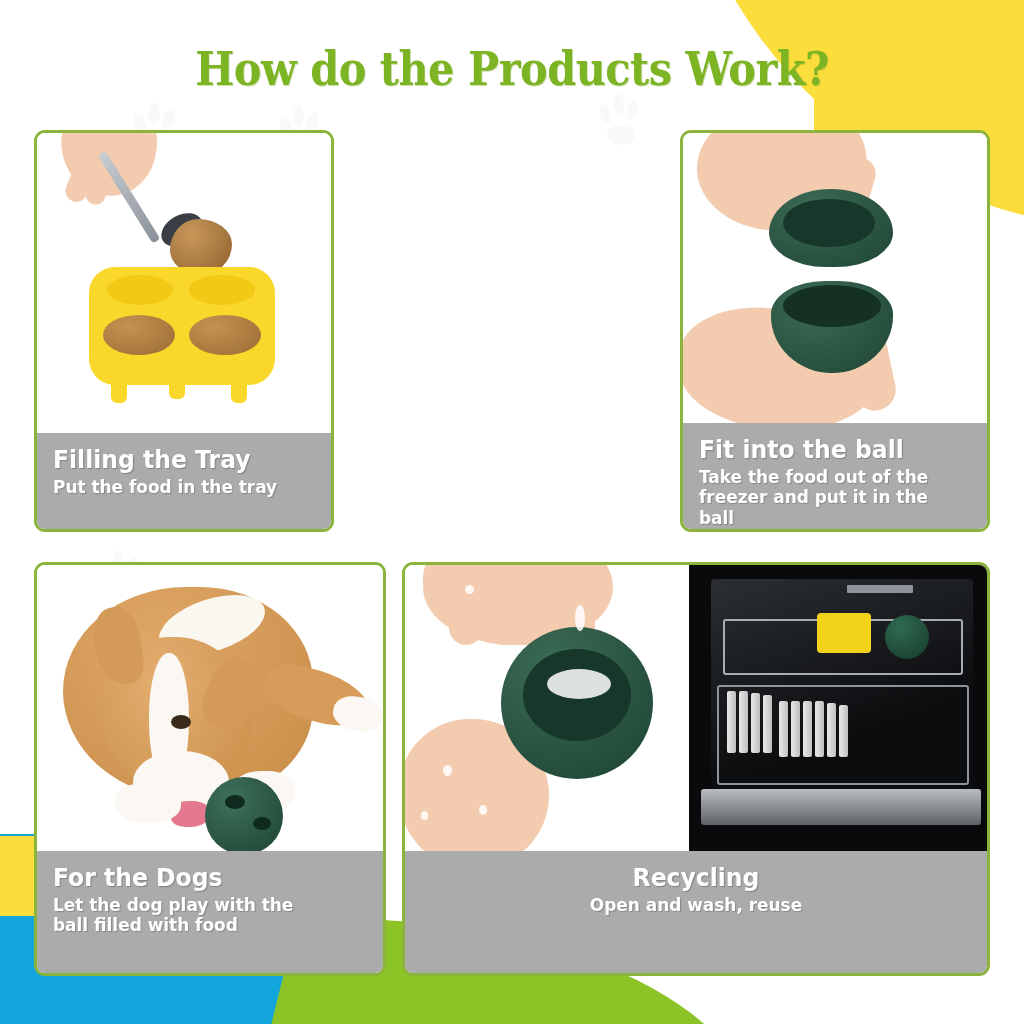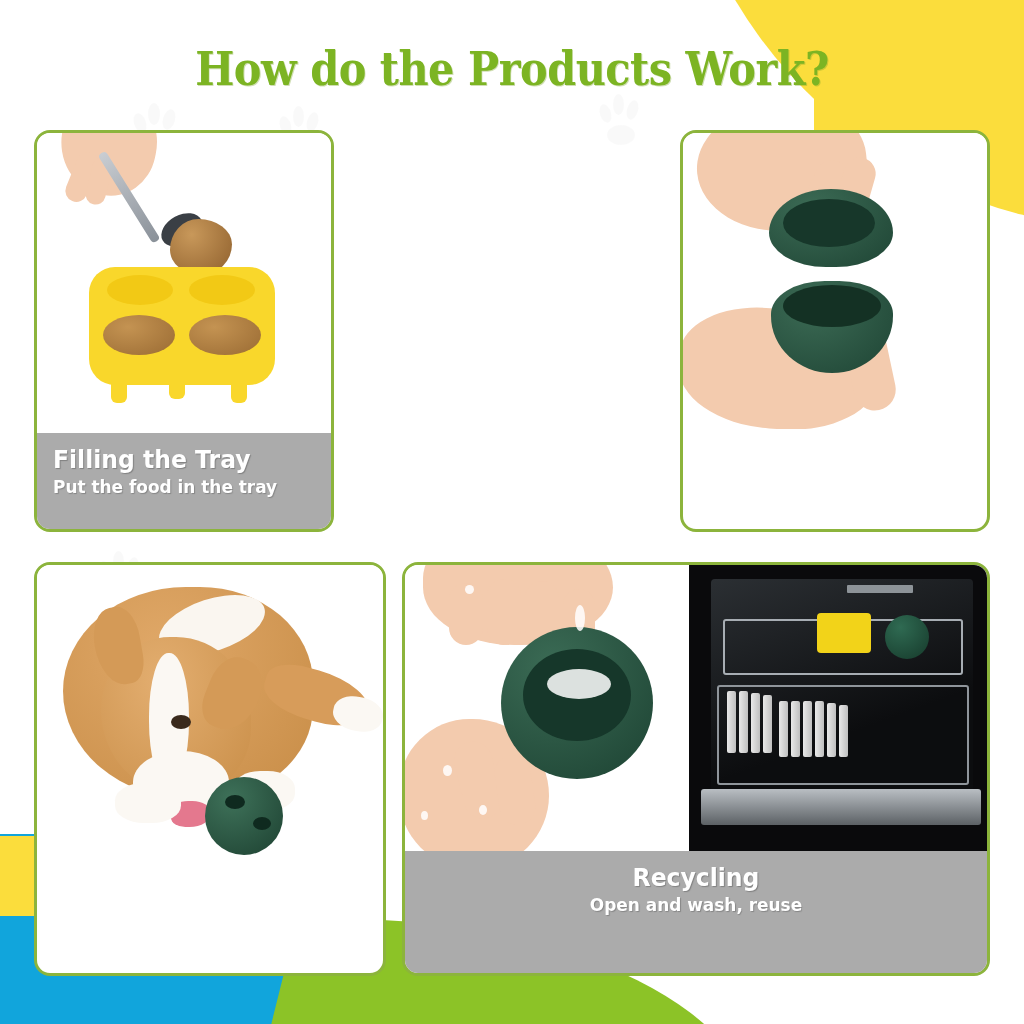--- a/index.html
+++ b/index.html
@@ -93,21 +93,21 @@
     text-shadow: 1px 1px 0 rgba(120,160,40,0.35);
     transform: scaleX(0.9);
     white-space: nowrap;
   }
 
   
   .card {
     position: absolute;
     box-sizing: border-box;
     border: 3px solid #8CB43C;
-    border-radius: 16px;
+    border-radius: 11px;
     background: #ffffff;
     overflow: hidden;
   }
   .card-photo {
     position: absolute;
     left: 0;
     top: 0;
     right: 0;
     background: #ffffff;
     overflow: hidden;
@@ -335,20 +335,25 @@
 
         <div class="ball-half" style="left:86px; top:56px; width:124px; height:78px; border-radius:50% 50% 46% 46% / 56% 56% 44% 44%;"></div>
         <div class="ball-rim" style="left:100px; top:66px; width:92px; height:48px; background:#17372A;"></div>
 
         <div class="hand" style="left:-4px; top:176px; width:200px; height:120px; border-radius:44% 56% 50% 50%; transform:rotate(4deg);"></div>
         <div class="finger" style="left:166px; top:190px; width:42px; height:88px; transform:rotate(-12deg);"></div>
 
         <div class="ball-half" style="left:88px; top:148px; width:122px; height:92px; border-radius:44% 44% 50% 50% / 36% 36% 62% 62%;"></div>
         <div class="ball-rim" style="left:100px; top:152px; width:98px; height:42px; background:#143124;"></div>
       </div>
+    </div>
+    <div class="card-caption" style="height:106px;">
+      <div class="cap-title">Fit into the ball</div>
+      <div class="cap-sub">Take the food out of the</div>
+      <div class="cap-sub">freezer and put it in the ball</div>
     </div>
     <div class="badge" style="left:240px; top:396px;">3</div>
   </div>
 
   <div class="card card-left" style="left:34px; top:562px; width:352px; height:414px;">
     <div class="card-photo" style="height:292px;">
       <div class="scene">
 
         <div class="dog-part" style="left:26px; top:22px; width:250px; height:212px; border-radius:52% 48% 46% 54%;
                     background:radial-gradient(ellipse at 40% 30%, #E0A868, #C78C46);"></div>
@@ -377,20 +382,25 @@
         <div class="dog-part" style="left:226px; top:106px; width:108px; height:50px; border-radius:40% 60% 50% 50%;
                     background:#D79C5A; transform:rotate(16deg);"></div>
         <div class="dog-part" style="left:296px; top:132px; width:50px; height:34px; border-radius:46%;
                     background:#FBF8F3; transform:rotate(12deg);"></div>
 
         <div class="dog-part" style="left:168px; top:212px; width:78px; height:78px; border-radius:50%;
                     background:radial-gradient(circle at 34% 28%, #3E7159, #1D4131);"></div>
         <div class="dog-part" style="left:188px; top:230px; width:20px; height:14px; border-radius:50%; background:#0F2A1F;"></div>
         <div class="dog-part" style="left:216px; top:252px; width:18px; height:13px; border-radius:50%; background:#0F2A1F;"></div>
       </div>
+    </div>
+    <div class="card-caption" style="height:122px;">
+      <div class="cap-title">For the Dogs</div>
+      <div class="cap-sub">Let the dog play with the</div>
+      <div class="cap-sub">ball filled with food</div>
     </div>
 
   </div>
 
   <div class="card card-center" style="left:402px; top:562px; width:588px; height:414px;">
     <div class="card-photo" style="height:292px;">
       <div class="scene">
 
         <div class="hand" style="left:18px; top:-40px; width:190px; height:120px; border-radius:46% 54% 50% 50%;"></div>
         <div class="finger" style="left:44px; top:18px; width:34px; height:62px;"></div>

